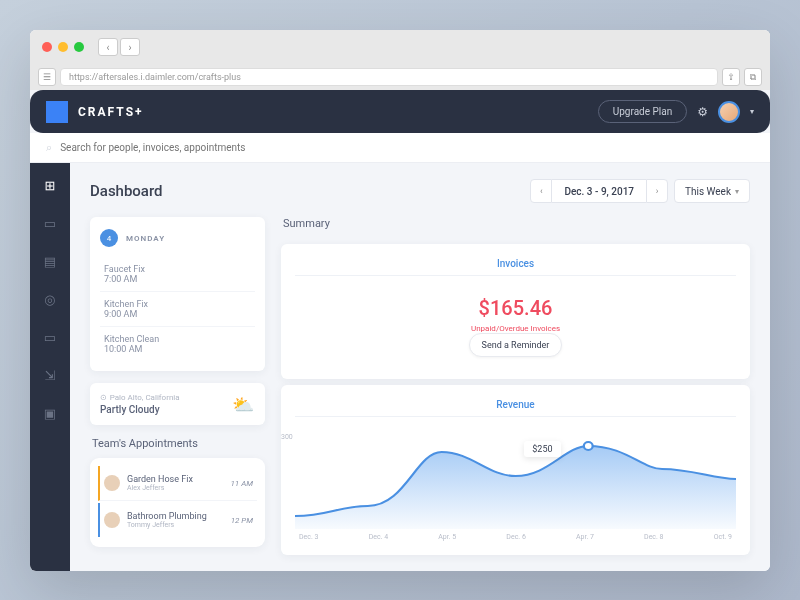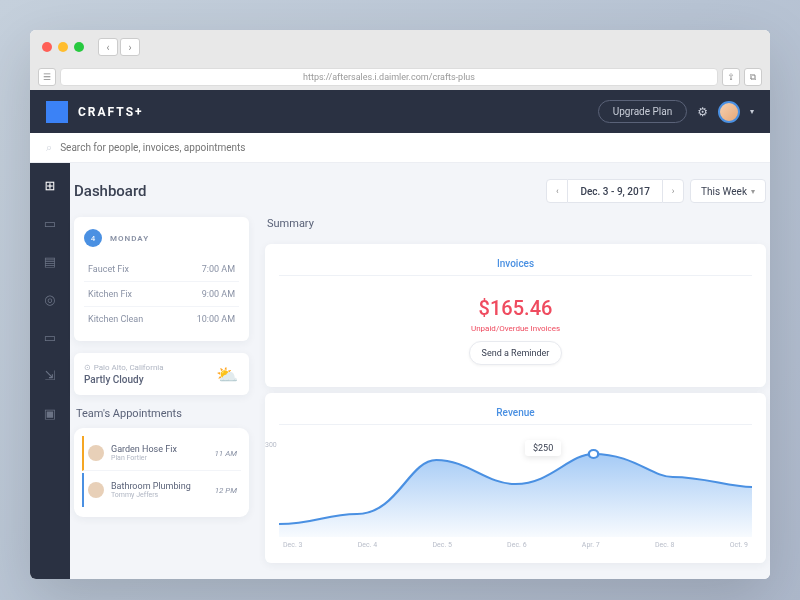--- a/index.html
+++ b/index.html
@@ -7,39 +7,39 @@
 .browser { width: 740px; border-radius: 6px; overflow: hidden; box-shadow: 0 20px 60px rgba(0,0,0,0.15); background: #fff; }
 .browser-chrome { background: #f0f0f0; }
 .traffic { display: flex; align-items: center; gap: 6px; padding: 8px 12px; background: #e8e8e8; }
 .dot { width: 10px; height: 10px; border-radius: 50%; }
 .dot.red { background: #ff5f56; }
 .dot.yellow { background: #ffbd2e; }
 .dot.green { background: #27c93f; }
 .navarrows { margin-left: 8px; display: flex; gap: 2px; }
 .narrow { width: 20px; height: 18px; background: #fff; border: 1px solid #ccc; border-radius: 3px; display: flex; align-items: center; justify-content: center; font-size: 10px; color: #888; }
 .urlbar-row { display: flex; align-items: center; padding: 4px 8px; gap: 4px; background: #e8e8e8; }
-.urlbar { flex: 1; background: #fff; border-radius: 4px; padding: 3px 8px; font-size: 9px; color: #999; text-align: center; border: 1px solid #ddd; }
+.urlbar { flex: 1; background: #fff; border-radius: 4px; padding: 3px 8px; font-size: 9px; color: #999; border: 1px solid #ddd; }
 .tool-ic { width: 18px; height: 18px; background: #fff; border: 1px solid #ccc; border-radius: 3px; display: flex; align-items: center; justify-content: center; font-size: 9px; color: #888; }
 .app { display: flex; flex-direction: column; background: #f3f5f9; }
-.topbar { background: #2a3142; display: flex; align-items: center; padding: 10px 16px; gap: 10px; }
+.topbar { background: #2a3142; display: flex; align-items: center; padding: 10px 16px; gap: 10px; border-radius: 13px; }
 .logo-sq { width: 22px; height: 22px; background: #3b82f6; }
 .brand { color: #fff; font-weight: 700; letter-spacing: 2px; font-size: 12px; }
 .topbar-spacer { flex: 1; }
 .upgrade { border: 1px solid #5a6278; color: #c8cdd8; padding: 5px 14px; border-radius: 14px; font-size: 10px; }
 .gear { color: #c8cdd8; font-size: 12px; }
 .avatar { width: 22px; height: 22px; border-radius: 50%; background: linear-gradient(135deg,#f5d0b0,#e8a878); border: 2px solid #4a90e2; position: relative; }
 .chev { color: #c8cdd8; font-size: 8px; }
 .searchbar { background: #fff; padding: 8px 16px; display: flex; align-items: center; gap: 8px; border-bottom: 1px solid #eceef3; }
 .search-ic { color: #d0d4dc; font-size: 11px; }
 .search-in { border: none; outline: none; font-size: 10px; color: #999; flex: 1; }
 .body { display: flex; }
 .sidenav { width: 40px; background: #2a3142; display: flex; flex-direction: column; align-items: center; padding: 14px 0; gap: 22px; }
 .sidenav .nav-ic { width: 16px; height: 16px; display: flex; align-items: center; justify-content: center; color: #6b7385; font-size: 13px; }
 .sidenav .nav-ic.active { color: #fff; }
-.main { flex: 1; padding: 16px 4px; }
+.main { flex: 1; padding: 16px 20px; }
 .pagehead { display: flex; align-items: center; margin-bottom: 14px; }
 .pagetitle { font-size: 15px; color: #3a4152; font-weight: 500; }
 .pagehead-spacer { flex: 1; }
 .dategroup { display: flex; gap: 6px; }
 .datenav { display: flex; }
 .datenav button { width: 22px; height: 24px; background: #fff; border: 1px solid #e2e5ec; font-size: 9px; color: #888; }
 .datenav .range { padding: 0 12px; height: 24px; background: #fff; border-top: 1px solid #e2e5ec; border-bottom: 1px solid #e2e5ec; display: flex; align-items: center; font-size: 10px; color: #3a4152; font-weight: 500; }
 .datenav button:first-child { border-radius: 4px 0 0 4px; }
 .datenav button:last-child { border-radius: 0 4px 4px 0; }
 .thisweek { height: 24px; padding: 0 10px; background: #fff; border: 1px solid #e2e5ec; border-radius: 4px; font-size: 10px; color: #3a4152; display: flex; align-items: center; gap: 4px; }
@@ -47,21 +47,21 @@
 .leftcol { width: 175px; display: flex; flex-direction: column; gap: 12px; }
 .rightcol { flex: 1; display: flex; flex-direction: column; gap: 6px; }
 .sectitle { font-size: 11px; color: #5a6278; margin-bottom: 8px; padding-left: 2px; }
 .sectitle.line { position: relative; }
 .sectitle.line::before { content: ""; position: absolute; top: -4px; left: 0; width: 60px; height: 2px; background: #4a90e2; }
 .card { background: #fff; border-radius: 6px; box-shadow: 0 2px 8px rgba(40,50,70,0.06); }
 .appt-card { padding: 10px; }
 .dayhdr { display: flex; align-items: center; gap: 8px; margin-bottom: 8px; padding: 2px 0; }
 .daybadge { width: 18px; height: 18px; border-radius: 50%; background: #4a90e2; color: #fff; font-size: 8px; display: flex; align-items: center; justify-content: center; }
 .dayname { font-size: 8px; color: #8a92a5; letter-spacing: 1px; font-weight: 600; }
-.appt { display: flex; justify-content: space-between; padding: 7px 4px; border-bottom: 1px solid #f2f4f8; font-size: 9px; color: #8a92a5; }
+.appt { display: flex; justify-content: space-between; padding: 7px 4px; border-bottom: 1px solid #f2f4f8; font-size: 9px; color: #8a92a5; flex-direction: column; }
 .appt:last-child { border-bottom: none; }
 .weather { padding: 10px; display: flex; align-items: center; gap: 8px; }
 .weather-info { flex: 1; }
 .weather-loc { font-size: 8px; color: #b0b6c3; display: flex; align-items: center; gap: 3px; }
 .weather-cond { font-size: 10px; color: #5a6278; font-weight: 500; margin-top: 2px; }
 .weather-ic { font-size: 18px; }
 .team-card { padding: 8px; border-radius: 9px; }
 .team-appt { display: flex; align-items: center; padding: 8px 4px; border-bottom: 1px solid #f2f4f8; gap: 7px; border-left: 2px solid; margin-bottom: 2px; }
 .team-appt:last-child { border-bottom: none; }
 .team-appt.c1 { border-left-color: #f5a623; }
@@ -74,25 +74,25 @@
 .summary-card { padding: 14px; }
 .pill-hdr { text-align: center; font-size: 10px; color: #4a90e2; font-weight: 500; padding-bottom: 6px; border-bottom: 1px solid #eef1f6; margin-bottom: 12px; }
 .inv-row { display: flex; }
 .inv-half { flex: 1; text-align: center; padding: 8px 4px; }
 .inv-amount { font-size: 20px; font-weight: 500; }
 .inv-amount.paid { color: #3a4152; }
 .inv-amount.unpaid { color: #ef4b5f; }
 .inv-label { font-size: 8px; margin-top: 4px; }
 .inv-label.paid { color: #a8aebb; }
 .inv-label.unpaid { color: #ef4b5f; }
-.remind-btn { margin-top: 8px; display: inline-block; padding: 6px 12px; background: #fff; border: 1px solid #e8eaef; border-radius: 12px; font-size: 9px; color: #3a4152; box-shadow: 0 1px 3px rgba(0,0,0,0.05); }
+.remind-btn { margin-top: 0; display: inline-block; padding: 6px 12px; background: #fff; border: 1px solid #e8eaef; border-radius: 12px; font-size: 9px; color: #3a4152; box-shadow: 0 1px 3px rgba(0,0,0,0.05); }
 .revenue-card { padding: 14px; }
 .chart { position: relative; height: 100px; margin-top: 8px; }
 .chart svg { width: 100%; height: 100%; }
-.chart-tooltip { position: absolute; top: 3px; left: 52%; background: #fff; border-radius: 3px; padding: 3px 8px; font-size: 9px; color: #3a4152; box-shadow: 0 2px 6px rgba(0,0,0,0.1); }
+.chart-tooltip { position: absolute; top: 12px; left: 52%; background: #fff; border-radius: 3px; padding: 3px 8px; font-size: 9px; color: #3a4152; box-shadow: 0 2px 6px rgba(0,0,0,0.1); }
 .chart-xaxis { display: flex; justify-content: space-between; font-size: 7px; color: #b8bdc9; margin-top: 4px; padding: 0 4px; }
 .chart-ylabel { position: absolute; left: -14px; top: 4px; font-size: 7px; color: #b8bdc9; }
 </style>
 </head>
 <body>
 
 <div class="browser">
   <div class="browser-chrome">
     <div class="traffic">
       <div class="dot red"></div>
@@ -189,21 +189,21 @@
               <div class="weather-ic">⛅</div>
             </div>
 
             <div>
               <div class="sectitle">Team's Appointments</div>
               <div class="card team-card">
                 <div class="team-appt c1">
                   <div class="tavatar"></div>
                   <div class="tinfo">
                     <div class="ttitle">Garden Hose Fix</div>
-                    <div class="tperson">Plan Fortier</div>
+                    <div class="tperson">Alex Jeffers</div>
                   </div>
                   <div class="ttime">11 AM</div>
                 </div>
                 <div class="team-appt c2">
                   <div class="tavatar"></div>
                   <div class="tinfo">
                     <div class="ttitle">Bathroom Plumbing</div>
                     <div class="tperson">Tommy Jeffers</div>
                   </div>
                   <div class="ttime">12 PM</div>
@@ -239,21 +239,21 @@
                   </defs>
                   <path d="M 0 87 C 30 87 40 77 66 77 C 100 77 110 23 133 23 C 160 23 175 47 200 47 C 230 47 245 17 266 17 C 300 17 315 40 333 40 C 360 40 380 50 400 50 L 400 100 L 0 100 Z" fill="url(#g)"></path>
                   <path d="M 0 87 C 30 87 40 77 66 77 C 100 77 110 23 133 23 C 160 23 175 47 200 47 C 230 47 245 17 266 17 C 300 17 315 40 333 40 C 360 40 380 50 400 50" fill="none" stroke="#4a90e2" stroke-width="2"></path>
                   <circle cx="266" cy="17" r="4" fill="#fff" stroke="#4a90e2" stroke-width="2"></circle>
                 </svg>
                 <div class="chart-tooltip">$250</div>
               </div>
               <div class="chart-xaxis">
                 <span>Dec. 3</span>
                 <span>Dec. 4</span>
-                <span>Dec. 5</span>
+                <span>Apr. 5</span>
                 <span>Dec. 6</span>
                 <span>Apr. 7</span>
                 <span>Dec. 8</span>
                 <span>Oct. 9</span>
               </div>
             </div>
           </div>
         </div>
       </div>
     </div>

